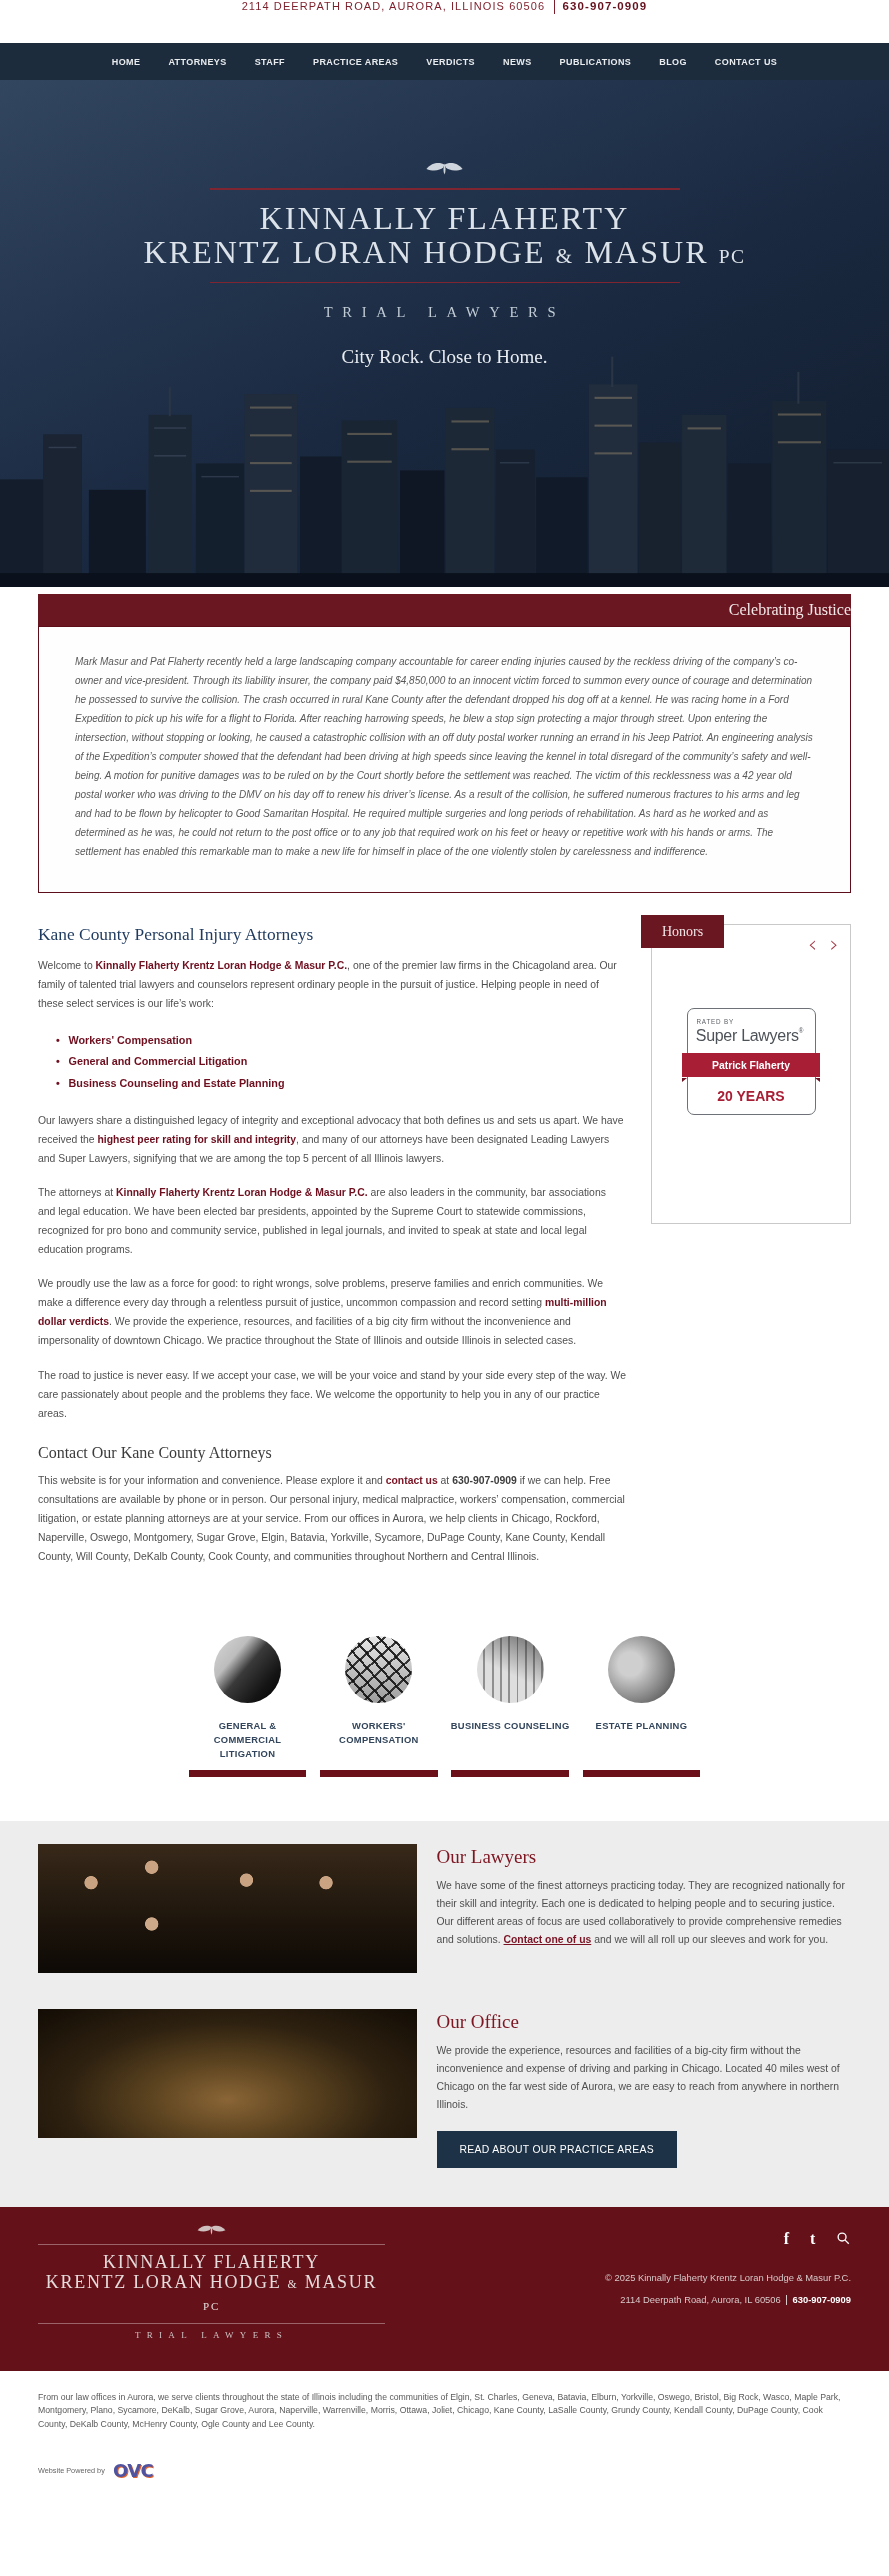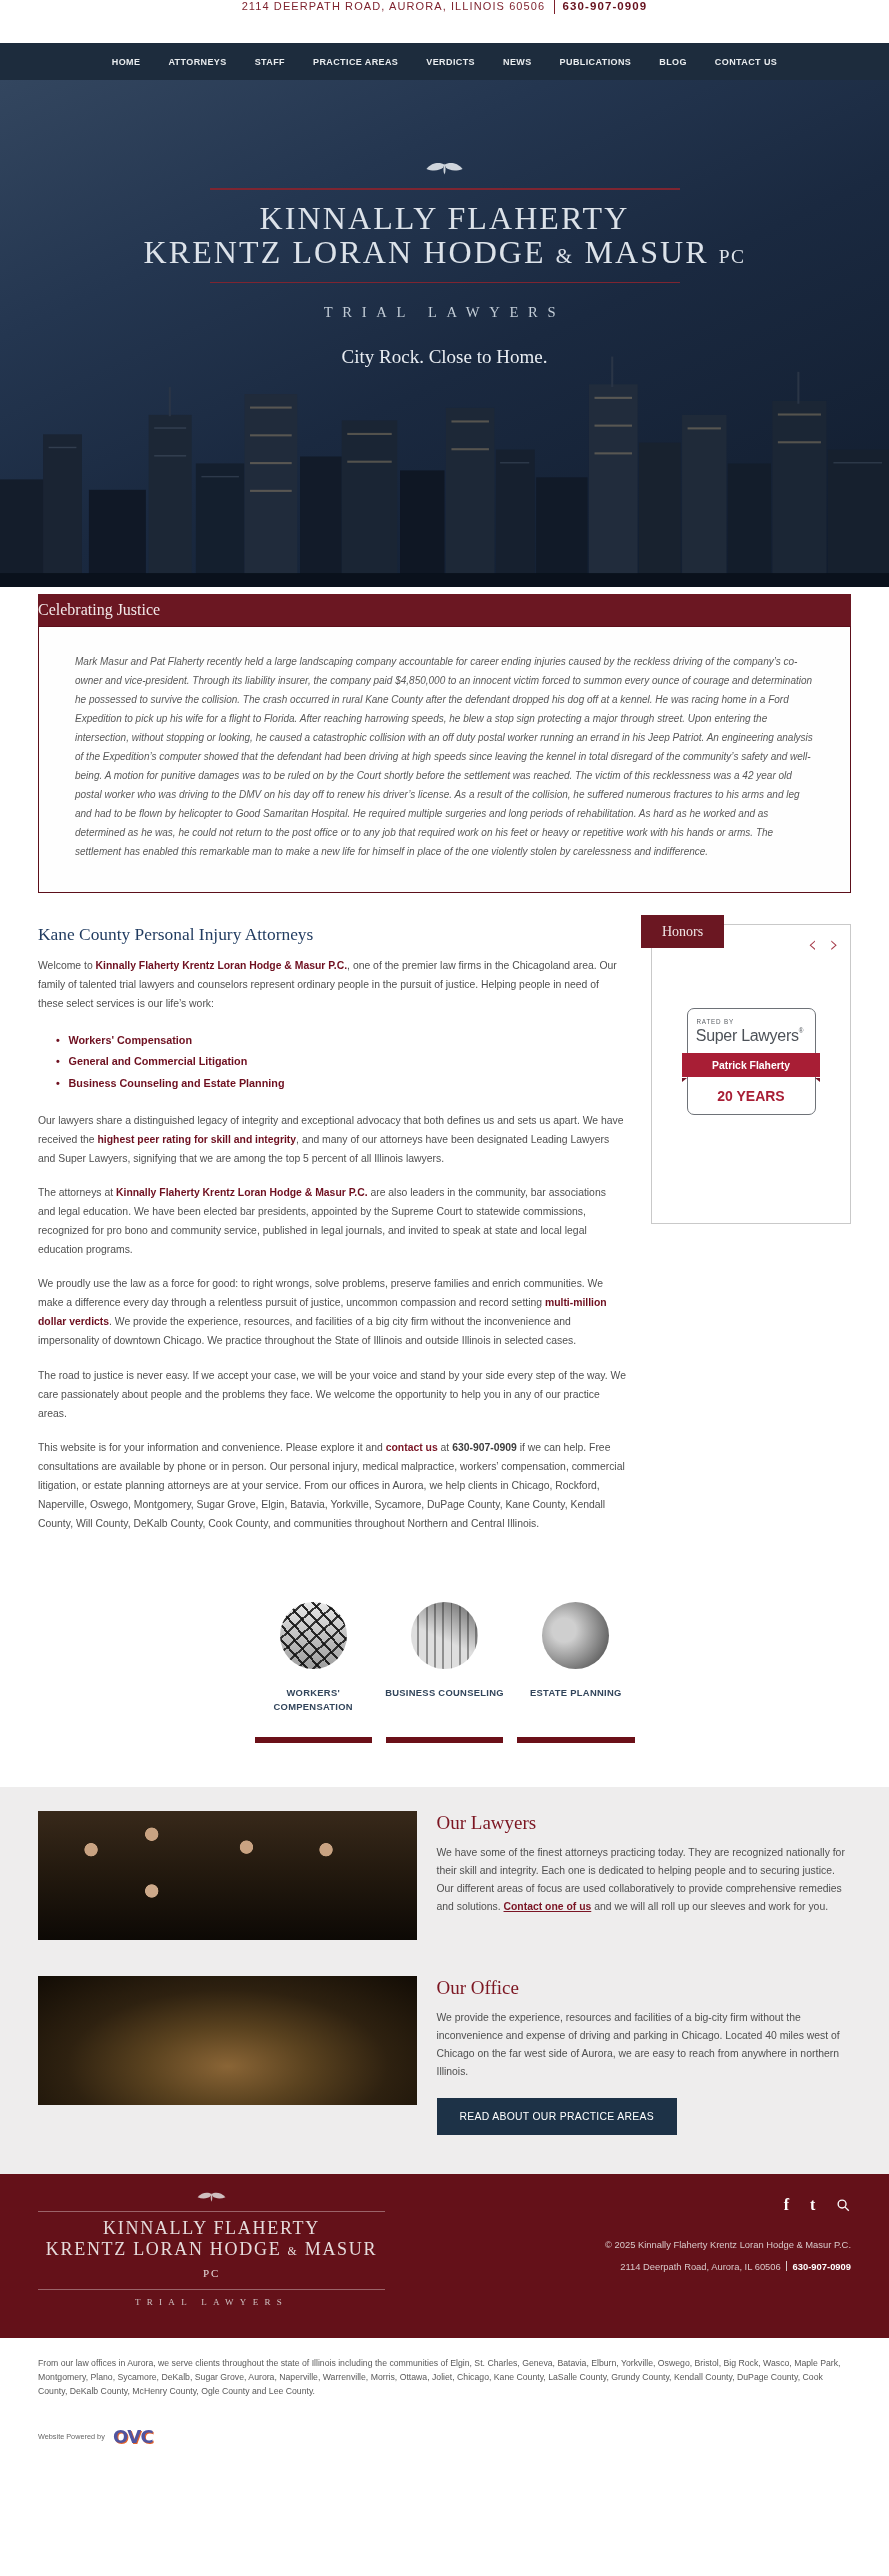--- a/index.html
+++ b/index.html
@@ -27,21 +27,21 @@
   .firm-name { font-family:"Liberation Serif", serif; color:#dce2e9; font-weight:400; letter-spacing:2.1px; }
   .firm-line1 { font-size:32px; line-height:1.08; }
   .firm-line2 { font-size:32px; line-height:1.12; }
   .firm-amp { font-size:21px; }
   .firm-pc  { font-size:19.5px; letter-spacing:1.4px; }
   .hero-tagline { font-family:"Liberation Serif", serif; color:#c2ccd6; font-size:14.6px; letter-spacing:9.7px; margin-top:21px; }
   .hero-slogan  { font-family:"Liberation Serif", serif; color:#e9edf2; font-size:19px; margin-top:25px; }
 
   
   .celebrating { width:813px; margin:7px auto 0; }
-  .celeb-band { background:#6b1722; height:32px; display:flex; align-items:center; justify-content:flex-start; }
+  .celeb-band { background:#6b1722; height:32px; display:flex; align-items:center; justify-content:flex-end; }
   .celeb-title { color:#f2e9e9; font-family:"Liberation Serif", serif; font-size:16px; }
   .celeb-box { border:1.4px solid #5c0f1a; background:#fefefe; padding:25px 36px 31px;
                font-style:italic; color:#595959; font-size:10px; line-height:19px; }
 
   
   .main { width:813px; margin:31px auto 0; display:flex; gap:25px; }
   .main-left { width:588px; }
   .page-title { font-family:"Liberation Serif", serif; color:#1f3a5f; font-size:17.4px; font-weight:400; margin:0 0 11px; }
   .main p { font-size:10.4px; line-height:19px; margin:0 0 15.3px; }
   .b-maroon { color:#6e0f1f; font-weight:bold; }
@@ -235,20 +235,21 @@
       <p><span>Welcome to </span><span class="b-maroon">Kinnally Flaherty Krentz Loran Hodge &amp; Masur P.C.</span><span>, one of the premier law firms in the Chicagoland area. Our family of talented trial lawyers and counselors represent ordinary people in the pursuit of justice. Helping people in need of these select services is our life’s work:</span></p>
       <ul class="bullets">
         <li>Workers' Compensation</li>
         <li>General and Commercial Litigation</li>
         <li>Business Counseling and Estate Planning</li>
       </ul>
       <p><span>Our lawyers share a distinguished legacy of integrity and exceptional advocacy that both defines us and sets us apart. We have received the </span><span class="b-maroon">highest peer rating for skill and integrity</span><span>, and many of our attorneys have been designated Leading Lawyers and Super Lawyers, signifying that we are among the top 5 percent of all Illinois lawyers.</span></p>
       <p><span>The attorneys at </span><span class="b-maroon">Kinnally Flaherty Krentz Loran Hodge &amp; Masur P.C.</span><span> are also leaders in the community, bar associations and legal education. We have been elected bar presidents, appointed by the Supreme Court to statewide commissions, recognized for pro bono and community service, published in legal journals, and invited to speak at state and local legal education programs.</span></p>
       <p><span>We proudly use the law as a force for good: to right wrongs, solve problems, preserve families and enrich communities. We make a difference every day through a relentless pursuit of justice, uncommon compassion and record setting </span><span class="b-maroon">multi-million dollar verdicts</span><span>. We provide the experience, resources, and facilities of a big city firm without the inconvenience and impersonality of downtown Chicago. We practice throughout the State of Illinois and outside Illinois in selected cases.</span></p>
       <p>The road to justice is never easy. If we accept your case, we will be your voice and stand by your side every step of the way. We care passionately about people and the problems they face. We welcome the opportunity to help you in any of our practice areas.</p>
+      <h2 class="contact-heading">Contact Our Kane County Attorneys</h2>
       <p><span>This website is for your information and convenience. Please explore it and </span><a class="link-maroon">contact us</a><span> at </span><span class="b-dark">630-907-0909</span><span> if we can help. Free consultations are available by phone or in person. Our personal injury, medical malpractice, workers’ compensation, commercial litigation, or estate planning attorneys are at your service. From our offices in Aurora, we help clients in Chicago, Rockford, Naperville, Oswego, Montgomery, Sugar Grove, Elgin, Batavia, Yorkville, Sycamore, DuPage County, Kane County, Kendall County, Will County, DeKalb County, Cook County, and communities throughout Northern and Central Illinois.</span></p>
     </div>
 
     <div class="sidebar">
       <div class="honors-box">
         <div class="honors-tab">Honors</div>
         <div class="carousel">
           <span class="carr">‹</span>
           <span class="carr">›</span>
         </div>
@@ -256,20 +257,25 @@
           <div class="sl-rated">RATED BY</div>
           <div class="sl-brand"><span>Super Lawyers</span><span class="sl-reg">®</span></div>
           <div class="sl-ribbon">Patrick Flaherty</div>
           <div class="sl-years">20 YEARS</div>
         </div>
       </div>
     </div>
   </div>
 
   <div class="practice">
+    <div class="pa-item">
+      <div class="pa-circle pa-c2"></div>
+      <div class="pa-label">GENERAL &amp; COMMERCIAL LITIGATION</div>
+      <div class="pa-bar"></div>
+    </div>
     <div class="pa-item">
       <div class="pa-circle pa-c3"></div>
       <div class="pa-label">WORKERS' COMPENSATION</div>
       <div class="pa-bar"></div>
     </div>
     <div class="pa-item">
       <div class="pa-circle pa-c4"></div>
       <div class="pa-label">BUSINESS COUNSELING</div>
       <div class="pa-bar"></div>
     </div>

